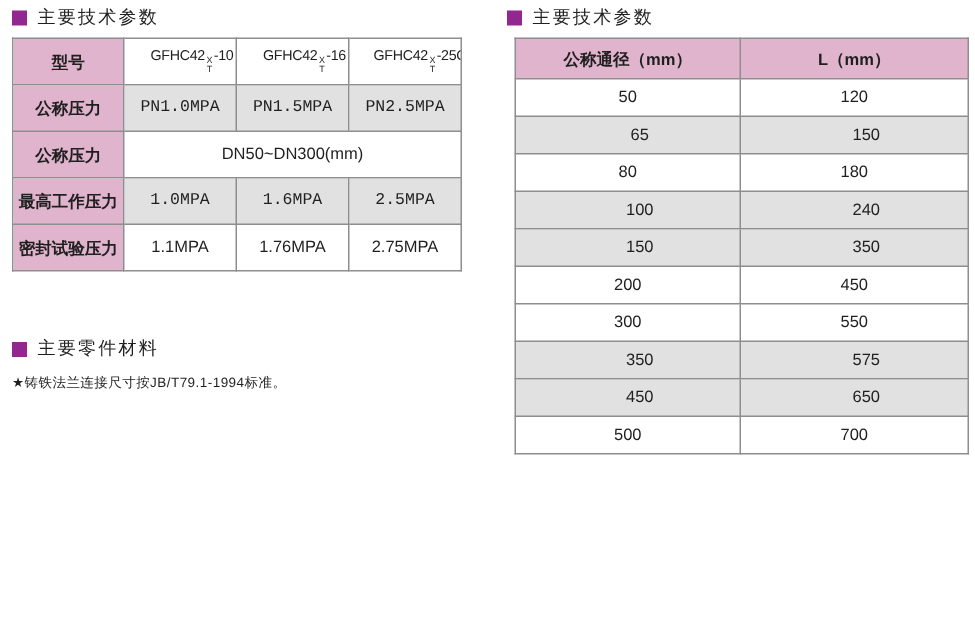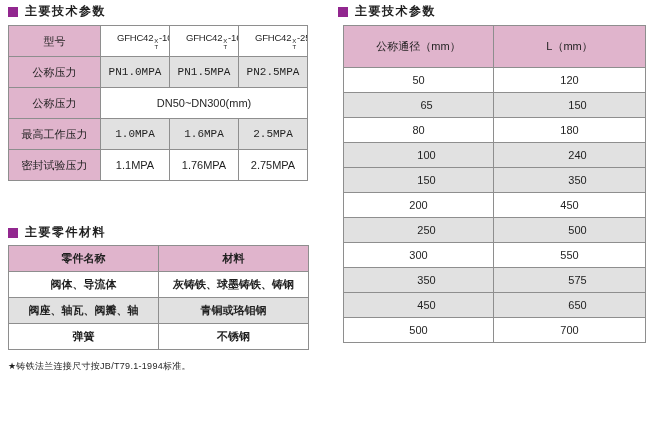--- a/index.html
+++ b/index.html
@@ -17,44 +17,44 @@
     font-family:"Liberation Sans","DejaVu Sans",sans-serif;
     color:var(--text);
     position:relative;
     overflow:hidden;
   }
   .col{position:absolute;top:5px;}
   .col.left{left:8px;width:300px;}
   .col.right{left:338px;width:308px;}
   .sec-header{display:flex;align-items:center;gap:7px;height:13px;}
   .bullet{width:10px;height:10px;background:var(--bullet);flex:0 0 auto;}
-  .sec-title{font-size:12px;font-weight:bold;letter-spacing:1.5px;white-space:nowrap;}
+  .sec-title{font-size:12px;font-weight:normal;letter-spacing:1.5px;white-space:nowrap;}
   table{border-collapse:collapse;table-layout:fixed;background:#fff;}
   table{border:1px solid var(--outer);}
   td,th{border:1px solid var(--border);text-align:center;vertical-align:middle;
         font-size:11px;font-weight:normal;overflow:hidden;white-space:nowrap;}
   
   .t1{width:300px;margin-top:7px;}
   .t1 td{height:31px;}
-  .t1 .lbl{width:92px;background:var(--pink);font-weight:normal;font-size:11px;}
+  .t1 .lbl{width:74px;background:var(--pink);font-weight:bold;font-size:11px;}
   .t1 tr.g td:not(.lbl){background:var(--gray);font-family:Liberation Mono, monospace;}
   .t1 .model{font-size:9.5px;letter-spacing:-0.2px;padding-left:16px;}
   .frac{display:inline-flex;flex-direction:column;align-items:center;
         font-size:6px;line-height:1.05;vertical-align:-2px;margin:0 1px;}
   
   .hdr2{margin-top:45px;}
   .t2{width:300px;margin-top:6px;}
   .t2 th{height:26px;background:var(--pink);font-weight:bold;}
   .t2 td{height:26px;font-weight:bold;}
   .t2 col{width:150px;}
   .t2 tr.g td{background:var(--gray);}
   .notes{margin-top:9px;font-size:9px;line-height:14px;letter-spacing:0.3px;}
   
   .t3{width:302px;margin-top:7px;margin-left:5px;}
-  .t3 th{height:42px;background:var(--pink);font-weight:normal;}
+  .t3 th{height:27px;background:var(--pink);font-weight:bold;}
   .t3 td{height:25px;}
   .t3 col:first-child{width:150px;}
   .t3 col:last-child{width:152px;}
   .t3 tr.g td{background:var(--gray);padding-left:16px;}
 </style>
 </head>
 <body>
 
 <div class="col left">
 
@@ -103,44 +103,20 @@
       <td>2.75MPA</td>
     </tr>
   </tbody>
     </table>
 
   <div class="sec-header hdr2">
     <span class="bullet"></span>
     <span class="sec-title">主要零件材料</span>
   </div>
 
-  <table class="t2">
-    <colgroup>
-        <col>
-        <col>
-      </colgroup>
-    <tbody>
-        <tr>
-      <th>零件名称</th>
-      <th>材料</th>
-    </tr>
-    <tr>
-      <td>阀体、导流体</td>
-      <td>灰铸铁、球墨铸铁、铸钢</td>
-    </tr>
-    <tr class="g">
-      <td>阀座、轴瓦、阀瓣、轴</td>
-      <td>青铜或珞钼钢</td>
-    </tr>
-    <tr>
-      <td>弹簧</td>
-      <td>不锈钢</td>
-    </tr>
-  </tbody>
-    </table>
 
   <div class="notes">
     <div>★铸铁法兰连接尺寸按JB/T79.1-1994标准。</div>
   </div>
 
 </div>
 
 <div class="col right">
 
   <div class="sec-header">
@@ -175,24 +151,20 @@
           <td>240</td>
         </tr>
     <tr class="g">
           <td>150</td>
           <td>350</td>
         </tr>
     <tr>
           <td>200</td>
           <td>450</td>
         </tr>
-    <tr class="g">
-          <td>250</td>
-          <td>500</td>
-        </tr>
     <tr>
           <td>300</td>
           <td>550</td>
         </tr>
     <tr class="g">
           <td>350</td>
           <td>575</td>
         </tr>
     <tr class="g">
           <td>450</td>

